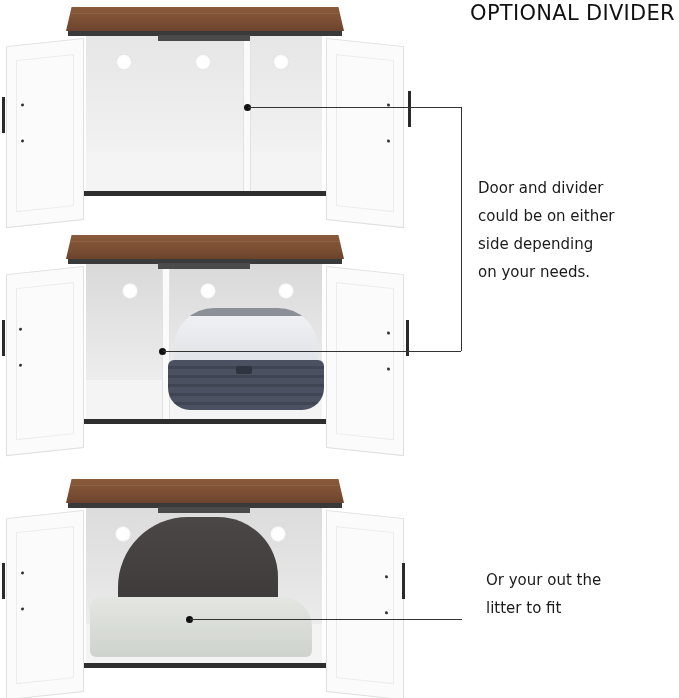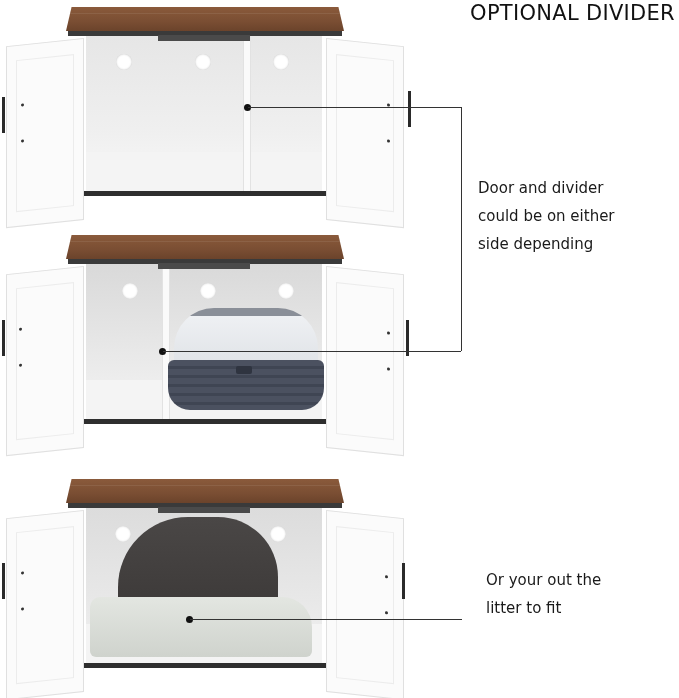--- a/index.html
+++ b/index.html
@@ -166,18 +166,19 @@
 <div class="dot" style="left:159px;top:348px"></div>
 <div class="line-h" style="left:163px;top:351px;width:298px"></div>
 
 <div class="dot" style="left:186px;top:616px"></div>
 <div class="line-h" style="left:190px;top:619px;width:272px"></div>
 
 <div class="caption cap1">
   <div>Door and divider</div>
   <div>could be on either</div>
   <div>side depending</div>
+  <div>on your needs.</div>
 </div>
 
 <div class="caption cap2">
   <div>Or your out the</div>
   <div>litter to fit</div>
 </div>
 
 </body></html>

